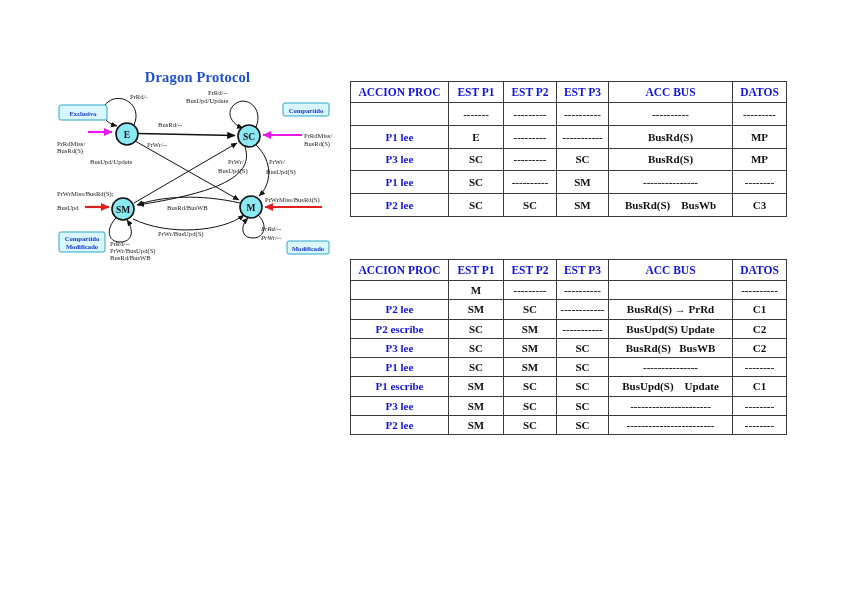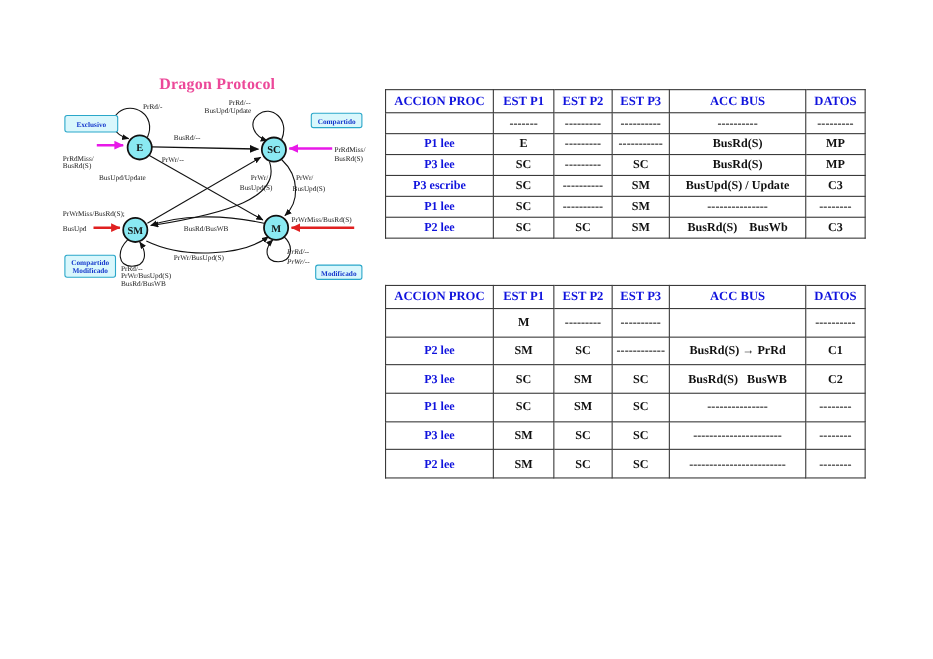--- a/index.html
+++ b/index.html
@@ -3,21 +3,21 @@
 <meta charset="utf-8">
 <style>
   html,body{margin:0;padding:0;}
   body{
     width:848px;height:599px;position:relative;background:#ffffff;overflow:hidden;
     font-family:"Liberation Serif",serif;
   }
   
   .diagram-title{
     position:absolute;left:50px;top:69px;width:295px;text-align:center;
-    font-size:14.5px;font-weight:bold;color:#ec4899;letter-spacing:.2px;
+    font-size:14.5px;font-weight:bold;color:#1d4ed8;letter-spacing:.2px;
   }
   .diagram-wrap{position:absolute;left:50px;top:62px;width:295px;height:205px;}
   svg text{font-family:"Liberation Serif",serif;}
   .tr-label{font-size:6.6px;fill:#222222;}
   .tr-label-i{font-size:6.6px;fill:#222222;font-style:italic;}
   .state-letter{font-size:9.5px;font-weight:bold;fill:#111111;text-anchor:middle;}
   .box-label{font-size:6.6px;font-weight:bold;fill:#1538cc;text-anchor:middle;}
   
   .tbl{
     position:absolute;left:350px;width:436px;border-collapse:collapse;table-layout:fixed;
@@ -152,28 +152,20 @@
   </tr>
   <tr>
     <td class="act">P3 lee</td>
     <td>SC</td>
     <td>---------</td>
     <td>SC</td>
     <td>BusRd(S)</td>
     <td>MP</td>
   </tr>
   <tr>
-    <td class="act">P3 escribe</td>
-    <td>SC</td>
-    <td>----------</td>
-    <td>SM</td>
-    <td>BusUpd(S) / Update</td>
-    <td>C3</td>
-  </tr>
-  <tr>
     <td class="act">P1 lee</td>
     <td>SC</td>
     <td>----------</td>
     <td>SM</td>
     <td>---------------</td>
     <td>--------</td>
   </tr>
   <tr>
     <td class="act">P2 lee</td>
     <td>SC</td>
@@ -213,36 +205,52 @@
   </tr>
   <tr>
     <td class="act">P2 lee</td>
     <td>SM</td>
     <td>SC</td>
     <td>------------</td>
     <td>BusRd(S) → PrRd</td>
     <td>C1</td>
   </tr>
   <tr>
+    <td class="act">P2 escribe</td>
+    <td>SC</td>
+    <td>SM</td>
+    <td>-----------</td>
+    <td>BusUpd(S) Update</td>
+    <td>C2</td>
+  </tr>
+  <tr>
     <td class="act">P3 lee</td>
     <td>SC</td>
     <td>SM</td>
     <td>SC</td>
     <td>BusRd(S)   BusWB</td>
     <td>C2</td>
   </tr>
   <tr>
     <td class="act">P1 lee</td>
     <td>SC</td>
     <td>SM</td>
     <td>SC</td>
     <td>---------------</td>
     <td>--------</td>
   </tr>
   <tr>
+    <td class="act">P1 escribe</td>
+    <td>SM</td>
+    <td>SC</td>
+    <td>SC</td>
+    <td>BusUpd(S)    Update</td>
+    <td>C1</td>
+  </tr>
+  <tr>
     <td class="act">P3 lee</td>
     <td>SM</td>
     <td>SC</td>
     <td>SC</td>
     <td>----------------------</td>
     <td>--------</td>
   </tr>
   <tr>
     <td class="act">P2 lee</td>
     <td>SM</td>

